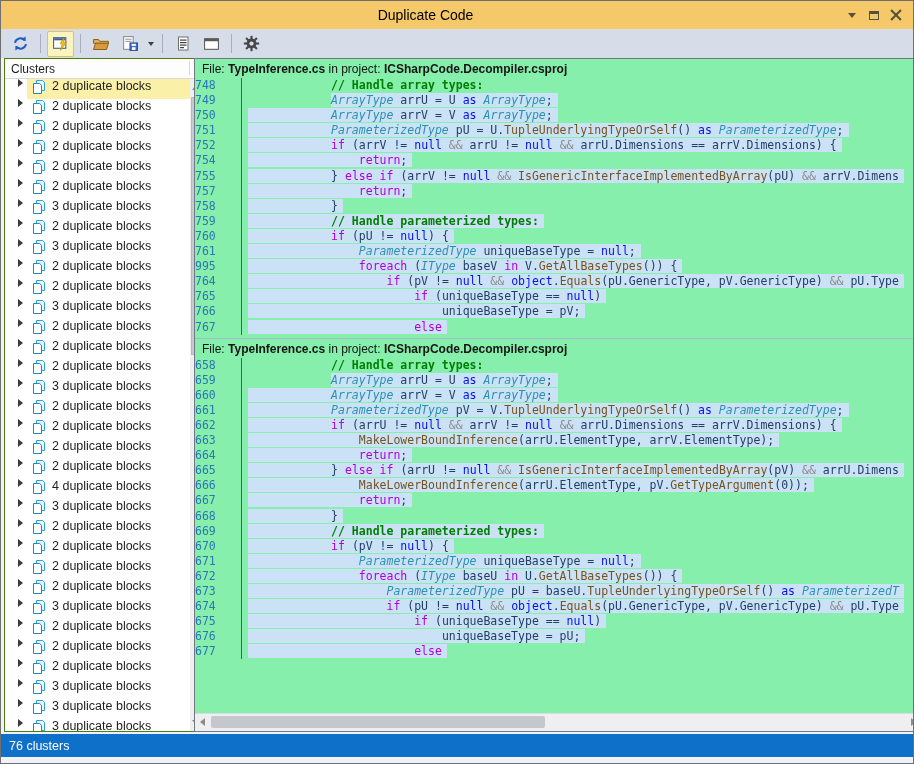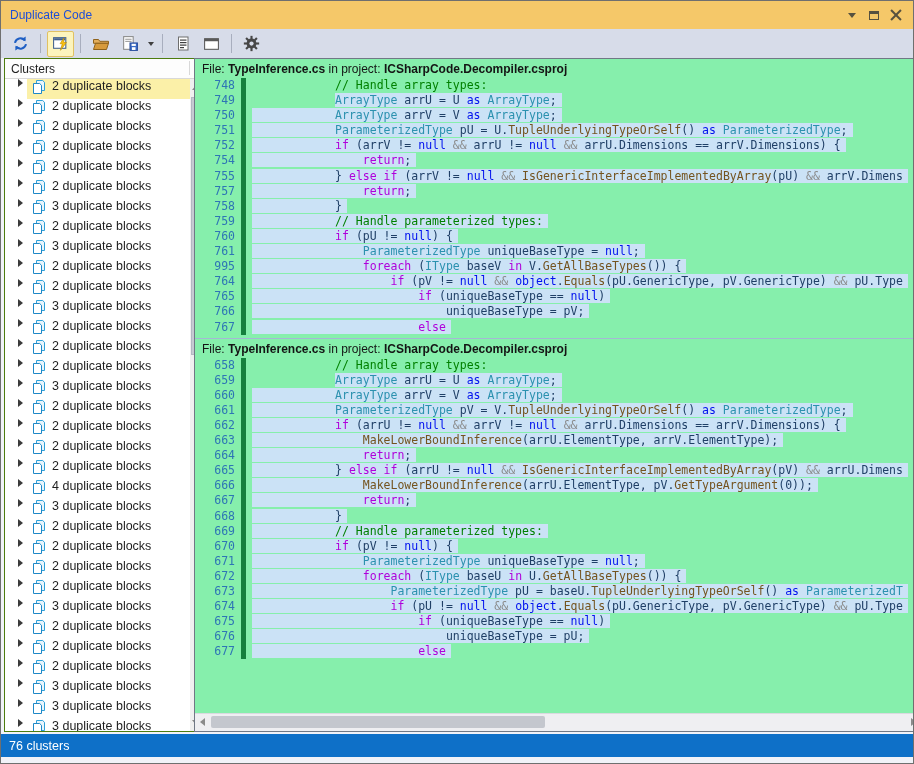--- a/index.html
+++ b/index.html
@@ -1,21 +1,21 @@
 <!DOCTYPE html>
 <html style="--c-titlebar: #F5C869; --c-toolbar: #D7DCE9; --c-selected_row: #FBF0A8; --c-selection: #CBE2F6; --c-status: #0E70C8; --c-line_number: #2E75B5; --c-comment: #008000; --c-type: #2B91AF; --c-keyword: #0011EE; --c-flow: #AF00DB; --c-method: #74531F; --c-plain: #1F3F66; --c-operator: #8A8A8A;"><head>
 <meta charset="utf-8">
 <style>
   html,body{margin:0;padding:0;background:#FFFFFF;}
   .win{width:914px;height:764px;box-sizing:border-box;border:1px solid #6F6F6F;
        position:relative;background:#F1F2F8;font-family:"Liberation Sans",sans-serif;overflow:hidden;}
 
   
   .titlebar{height:28px;background:var(--c-titlebar);display:flex;align-items:center;padding:0 6px 0 9px;}
-  .title{flex:1;font-size:12px;color:#1d4ed8;}
+  .title{flex:1;font-size:14px;color:#000000;text-align:center;}
   .tbtn{width:22px;height:20px;display:flex;align-items:center;justify-content:center;cursor:default;}
   .caret-dn{width:0;height:0;border-left:4px solid transparent;border-right:4px solid transparent;border-top:5px solid #56513F;}
   .floatbox{width:10px;height:9px;border:1px solid #56513F;border-top-width:3px;box-sizing:border-box;}
   .xicon{position:relative;width:12px;height:12px;}
   .xicon::before,.xicon::after{content:"";position:absolute;left:5px;top:-1px;width:2px;height:14px;background:#56513F;}
   .xicon::before{transform:rotate(45deg);} .xicon::after{transform:rotate(-45deg);}
 
   
   .toolbar{height:29px;background:var(--c-toolbar);display:flex;align-items:center;padding:0 5px;}
   .tool{width:25px;height:24px;display:flex;align-items:center;justify-content:center;border:1px solid transparent;border-radius:2px;margin:0 1px;}
@@ -48,24 +48,24 @@
 
   
   .kpanel{position:absolute;left:193px;top:0;width:728px;bottom:2px;background:#86efac;
           border:1px solid #707885;box-sizing:border-box;overflow:hidden;}
   .kwrap{position:absolute;top:0;left:0;right:0;bottom:17px;overflow:hidden;}
   .cblock+.cblock{border-top:1px solid #A4B8D4;margin-top:3px;}
   .fhdr{height:19px;box-sizing:border-box;padding:3px 0 0 7px;font-size:12px;color:#141414;white-space:nowrap;}
   .fhdr b{font-weight:bold;}
   .cline{height:15.1px;display:flex;font-family:"DejaVu Sans Mono","Liberation Mono",monospace;
          font-size:11.5px;line-height:15.1px;white-space:pre;}
-  .lnum{flex:0 0 40px;width:40px;text-align:right;padding-right:6px;color:var(--c-line_number);border-right:5px solid #15803d;}
+  .lnum{flex:0 0 40px;width:40px;padding-right:6px;color:var(--c-line_number);border-right:1px solid #15803d;}
   .ctext{margin-left:6px;color:var(--c-plain);}
   .hl{background:var(--c-selection);padding-right:5px;}
-  .tk-cm{color:var(--c-comment);} .tk-ty{color:var(--c-type);} .tk-kw{color:var(--c-keyword);}
+  .tk-cm{color:var(--c-comment);font-weight:bold;} .tk-ty{color:var(--c-type);font-style:italic;} .tk-kw{color:var(--c-keyword);}
   .tk-fl{color:var(--c-flow);text-align:center;} .tk-me{color:var(--c-method);} .tk-op{color:var(--c-operator);} .tk-pl{color:var(--c-plain);}
 
   
   .hsb{position:absolute;left:0;right:0;bottom:0;height:17px;background:#EFEFF2;border-top:1px solid #DADAE0;}
   .tri-lt{width:0;height:0;border-top:4px solid transparent;border-bottom:4px solid transparent;border-right:5px solid #8B8B8B;position:absolute;left:5px;top:4px;}
   .tri-rt{width:0;height:0;border-top:4px solid transparent;border-bottom:4px solid transparent;border-left:5px solid #8B8B8B;position:absolute;right:5px;top:4px;}
   .hthumb{position:absolute;left:16px;top:2px;height:12px;width:334px;background:#C4C7CE;border-radius:2px;}
 
   
   .status{position:absolute;left:0;right:0;bottom:6px;height:23px;background:var(--c-status);

